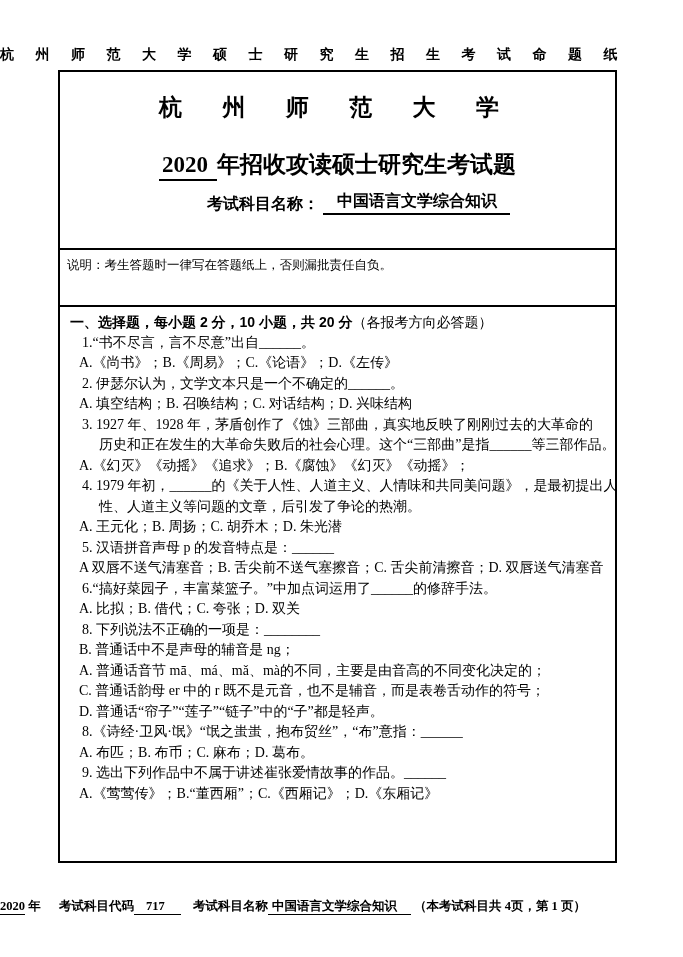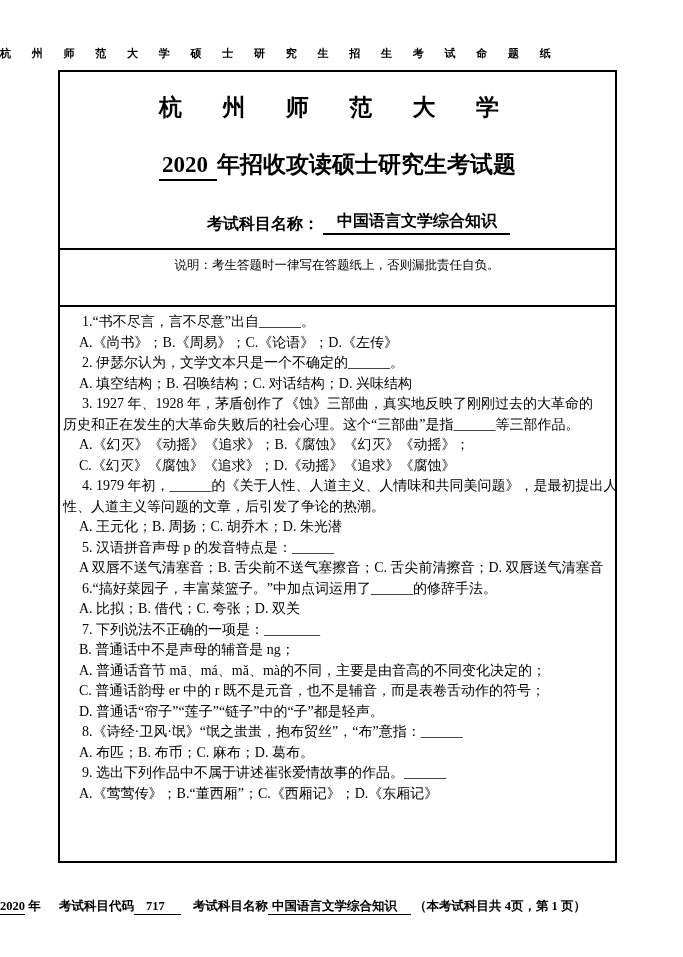--- a/index.html
+++ b/index.html
@@ -8,22 +8,22 @@
     position: relative;
     color: #000;
     font-family: "Liberation Serif", "DejaVu Serif", serif;
     overflow: hidden;
   }
 
   
   .page-header {
     position: absolute;
     top: 46px; left: 0; width: 594px;
-    text-align: left;
-    font-size: 11px;
+    text-align: right;
+    font-size: 14px;
     font-weight: bold;
     letter-spacing: 9px;
     white-space: nowrap;
   }
 
   
   .doc { position: absolute; left: 58px; top: 70px; width: 559px; }
   .box { border: 2px solid #000; background: #fff; }
 
   
@@ -51,57 +51,57 @@
   }
   .field-row {
     text-align: left;
     padding-left: 147px;
     font-size: 16px;
     font-weight: bold;
     font-family: "Liberation Sans", "DejaVu Sans", sans-serif;
     white-space: nowrap;
   }
   .field-row.code { margin-top: 29px; }
-  .field-row.name { margin-top: 30px; }
+  .field-row.name { margin-top: 10px; }
   .field-line {
     display: inline-block;
     border-bottom: 2px solid #000;
     text-align: center;
     font-size: 15px;
     vertical-align: bottom;
     padding-bottom: 1px;
   }
   .field-line.code-line { width: 197px; font-family: "Liberation Serif", "DejaVu Serif", serif; }
   .field-line.name-line { width: 187px; font-size: 16px; }
 
   
   .notice-box {
     height: 57px;
     border-top: none;
     font-size: 12.5px;
     padding: 7px 8px 0 7px;
-    text-align: center;
+    text-align: left;
   }
 
   
   .main-box {
     height: 556px;
     border-top: none;
     padding: 5px 4px 0 2px;
     font-size: 14px;
     text-align: left;
   }
   .ln { height: 20.5px; line-height: 20.5px; white-space: nowrap; }
   .ln-head { padding-left: 8px; }
   .ln-head .b {
     font-weight: bold;
     font-family: "Liberation Sans", "DejaVu Sans", sans-serif;
   }
   .ln-stem { padding-left: 20px; }
-  .ln-cont { padding-left: 1px; }
+  .ln-cont { padding-left: 1px; margin-left: 36px; }
   .ln-opt  { padding-left: 17px; }
 
   
   .page-footer {
     position: absolute;
     top: 898px; left: 0; width: 558px;
     text-align: center;
     font-size: 12.5px;
     font-weight: bold;
     white-space: nowrap;
@@ -131,36 +131,38 @@
       <span>考试科目名称：</span>
       <span class="field-line name-line">中国语言文学综合知识</span>
     </div>
   </div>
 
   <div class="box notice-box">
     <span>说明：考生答题时一律写在答题纸上，否则漏批责任自负。</span>
   </div>
 
   <div class="box main-box">
+    <div class="ln ln-head">
+      <span class="b">一、选择题，每小题 2 分，10 小题，共 20 分</span><span>（各报考方向必答题）</span>
+    </div>
     <div class="ln ln-stem">1.“书不尽言，言不尽意”出自______。</div>
     <div class="ln ln-opt">A.《尚书》；B.《周易》；C.《论语》；D.《左传》</div>
     <div class="ln ln-stem">2. 伊瑟尔认为，文学文本只是一个不确定的______。</div>
     <div class="ln ln-opt">A. 填空结构；B. 召唤结构；C. 对话结构；D. 兴味结构</div>
     <div class="ln ln-stem">3. 1927 年、1928 年，茅盾创作了《蚀》三部曲，真实地反映了刚刚过去的大革命的</div>
     <div class="ln ln-cont">历史和正在发生的大革命失败后的社会心理。这个“三部曲”是指______等三部作品。</div>
     <div class="ln ln-opt">A.《幻灭》《动摇》《追求》；B.《腐蚀》《幻灭》《动摇》；</div>
-    <div class="ln ln-opt">C.《幻灭》《腐蚀》《追求》；D.《动摇》《追求》《腐蚀》</div>
     <div class="ln ln-stem">4. 1979 年初，______的《关于人性、人道主义、人情味和共同美问题》，是最初提出人</div>
     <div class="ln ln-cont">性、人道主义等问题的文章，后引发了争论的热潮。</div>
     <div class="ln ln-opt">A. 王元化；B. 周扬；C. 胡乔木；D. 朱光潜</div>
     <div class="ln ln-stem">5. 汉语拼音声母 p 的发音特点是：______</div>
     <div class="ln ln-opt">A 双唇不送气清塞音；B. 舌尖前不送气塞擦音；C. 舌尖前清擦音；D. 双唇送气清塞音</div>
     <div class="ln ln-stem">6.“搞好菜园子，丰富菜篮子。”中加点词运用了______的修辞手法。</div>
     <div class="ln ln-opt">A. 比拟；B. 借代；C. 夸张；D. 双关</div>
-    <div class="ln ln-stem">7. 下列说法不正确的一项是：________</div>
+    <div class="ln ln-stem">8. 下列说法不正确的一项是：________</div>
     <div class="ln ln-opt">B. 普通话中不是声母的辅音是 ng；</div>
     <div class="ln ln-opt">A. 普通话音节 mā、má、mǎ、mà的不同，主要是由音高的不同变化决定的；</div>
     <div class="ln ln-opt">C. 普通话韵母 er 中的 r 既不是元音，也不是辅音，而是表卷舌动作的符号；</div>
     <div class="ln ln-opt">D. 普通话“帘子”“莲子”“链子”中的“子”都是轻声。</div>
     <div class="ln ln-stem">8.《诗经·卫风·氓》“氓之蚩蚩，抱布贸丝”，“布”意指：______</div>
     <div class="ln ln-opt">A. 布匹；B. 布币；C. 麻布；D. 葛布。</div>
     <div class="ln ln-stem">9. 选出下列作品中不属于讲述崔张爱情故事的作品。______</div>
     <div class="ln ln-opt">A.《莺莺传》；B.“董西厢”；C.《西厢记》；D.《东厢记》</div>
   </div>
 

